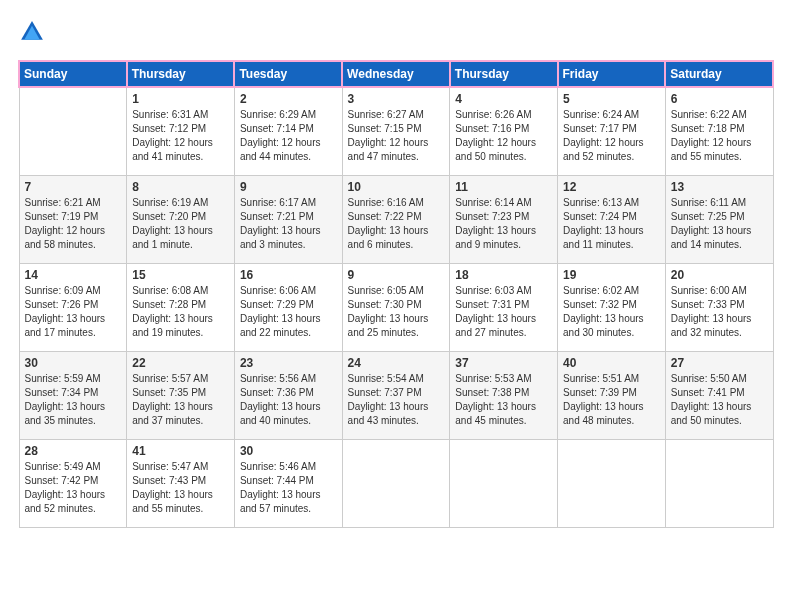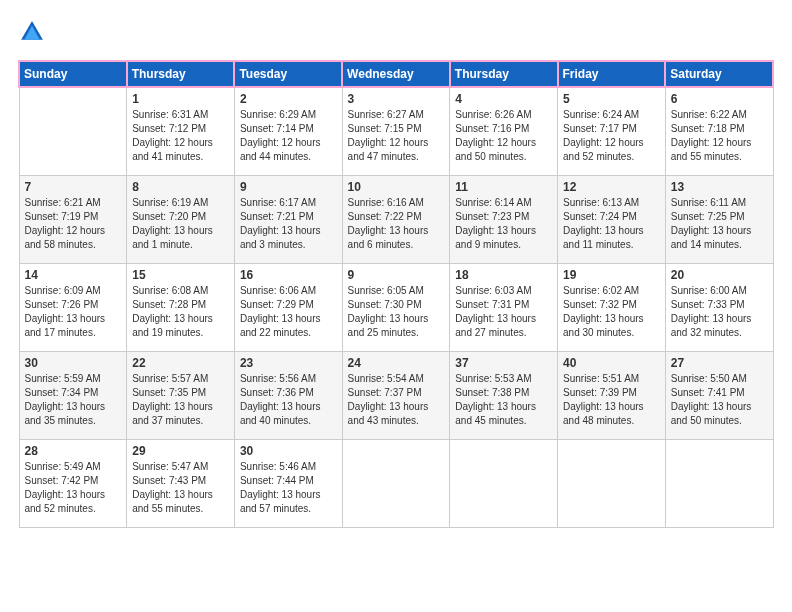--- a/index.html
+++ b/index.html
@@ -249,21 +249,21 @@
             <div class="day-number">27</div>
             <div class="day-info">Sunrise: 5:50 AM<br>Sunset: 7:41 PM<br>Daylight: 13 hours and 50 minutes.</div>
           </td>
         </tr>
         <tr>
           <td>
             <div class="day-number">28</div>
             <div class="day-info">Sunrise: 5:49 AM<br>Sunset: 7:42 PM<br>Daylight: 13 hours and 52 minutes.</div>
           </td>
           <td>
-            <div class="day-number">29</div>
+            <div class="day-number">41</div>
             <div class="day-info">Sunrise: 5:47 AM<br>Sunset: 7:43 PM<br>Daylight: 13 hours and 55 minutes.</div>
           </td>
           <td>
             <div class="day-number">30</div>
             <div class="day-info">Sunrise: 5:46 AM<br>Sunset: 7:44 PM<br>Daylight: 13 hours and 57 minutes.</div>
           </td>
           <td class="empty-cell"></td>
           <td class="empty-cell"></td>
           <td class="empty-cell"></td>
           <td class="empty-cell"></td>

